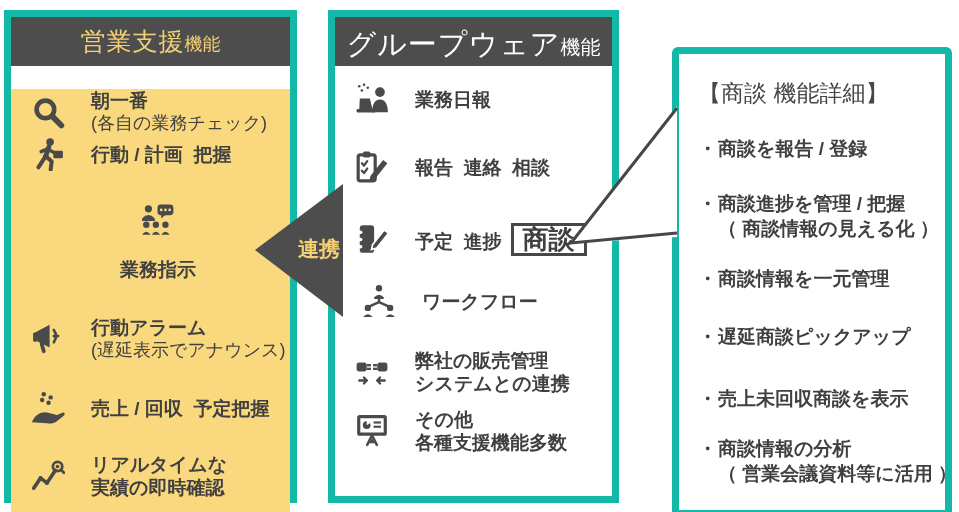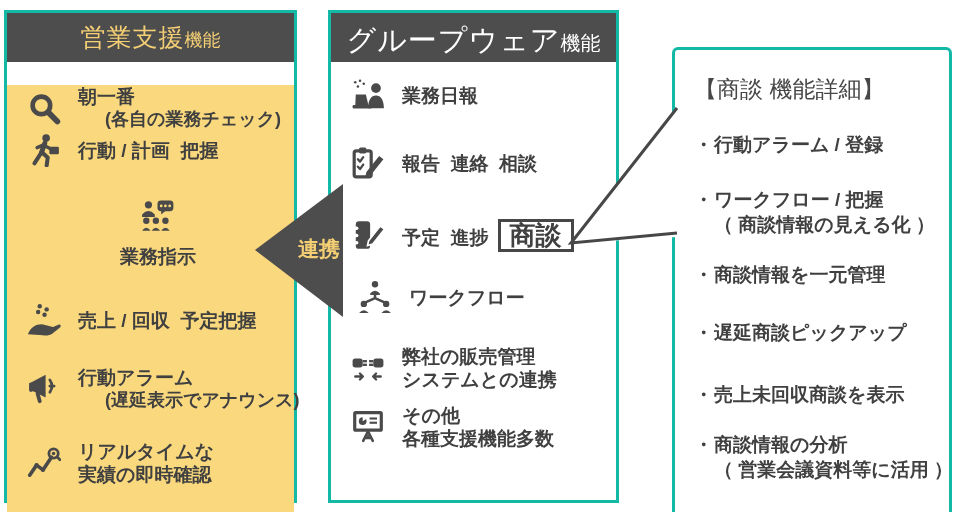--- a/index.html
+++ b/index.html
@@ -1,38 +1,38 @@
 <!DOCTYPE html>
 <html><head>
 <meta charset="utf-8">
 <style>
   html,body{margin:0;padding:0;background:#ffffff;}
   .stage{
     position:relative;width:959px;height:512px;background:#ffffff;overflow:hidden;
     font-family:"Liberation Sans","DejaVu Sans",sans-serif;color:#404040;
   }
-  .panel{position:absolute;border:3px solid #14b8a6;background:#ffffff;box-sizing:border-box;}
+  .panel{position:absolute;border:7px solid #14b8a6;background:#ffffff;box-sizing:border-box;}
   .panel-left{left:4px;top:10px;width:293px;height:493px;}
   .panel-mid{left:328px;top:10px;width:291px;height:493px;}
   .panel-right{left:672px;top:47px;width:280px;height:470px;border-radius:6px;}
   .panel-header{
     height:49px;background:#4D4D4D;display:flex;align-items:baseline;justify-content:center;
     padding-top:8px;box-sizing:border-box;
   }
   .panel-left .panel-title{color:#F4CF74;font-size:25px;letter-spacing:1px;}
   .panel-left .panel-title-suffix{color:#F4CF74;font-size:18px;}
   .panel-mid .panel-title{color:#ffffff;font-size:29px;letter-spacing:1px;}
   .panel-mid .panel-title-suffix{color:#ffffff;font-size:20px;}
   .panel-body{position:relative;height:438px;}
   .panel-left .panel-body{background:#FAD97E;}
-  .item-row{display:flex;align-items:center;gap:12px;padding-left:15px;}
+  .item-row{display:flex;align-items:center;gap:21px;padding-left:15px;}
   .icon-box{width:44px;min-width:44px;height:34px;display:flex;align-items:center;justify-content:center;}
   .item-text{display:flex;flex-direction:column;}
   .item-line{font-size:19px;line-height:23px;font-weight:bold;white-space:pre;color:#404040;}
-  .item-line.light{font-weight:700;font-size:18px;margin-left:27px;}
+  .item-line.light{font-weight:400;font-size:18px;}
   
   .body-left .item-row:nth-child(1){margin-top:23px;}
   .body-left .item-row:nth-child(2){margin-top:2px;}
   .body-left .item-row:nth-child(3){margin-top:32px;flex-direction:column;}
   .body-left .item-row:nth-child(4){margin-top:35px;}
   .body-left .item-row:nth-child(5){margin-top:29px;}
   .body-left .item-row:nth-child(6){margin-top:28px;}
   .body-mid .item-row:nth-child(1){margin-top:16px;}
   .body-mid .item-row:nth-child(2){margin-top:34px;text-align:right;}
   .body-mid .item-row:nth-child(3){margin-top:38px;}
@@ -113,45 +113,45 @@
               <circle cx="23" cy="20.5" r="3"></circle>
               <path d="M19 29.8 q4 -5.5 8 0 z"></path>
             </svg>
           </div>
           <div class="item-text">
             <div class="item-line">業務指示</div>
           </div>
         </div>
         <div class="item-row">
           <div class="icon-box">
+            <svg viewBox="0 0 32 32" width="34" height="34">
+              <path d="M2.5 10.5 L17.5 2.5 L17.5 24 L2.5 16.5 Z" fill="#4A4A4A"></path>
+              <rect x="2" y="10" width="3.6" height="8.5" rx="1" fill="#4A4A4A"></rect>
+              <line x1="10" y1="20.5" x2="12" y2="27.5" stroke="#4A4A4A" stroke-width="3.6" stroke-linecap="round"></line>
+              <path d="M21.5 7.5 q4 5.5 0 11.5" fill="none" stroke="#4A4A4A" stroke-width="2.6" stroke-linecap="round"></path>
+              <line x1="21.5" y1="13.2" x2="25.5" y2="13.2" stroke="#4A4A4A" stroke-width="2.6" stroke-linecap="round"></line>
+            </svg>
+          </div>
+          <div class="item-text">
+            <div class="item-line">行動アラーム</div>
+            <div class="item-line light">(遅延表示でアナウンス)</div>
+          </div>
+        </div>
+        <div class="item-row">
+          <div class="icon-box">
             <svg viewBox="0 0 32 32" width="34" height="34" fill="#4A4A4A">
               <circle cx="12" cy="3" r="2.1"></circle>
               <circle cx="18.5" cy="6" r="2.1"></circle>
               <circle cx="10.5" cy="8.5" r="2.1"></circle>
               <circle cx="16.5" cy="11" r="2.1"></circle>
               <path d="M0.8 29.5 C4 21.5 11 18.8 17 20.6 L23.5 22.4 C25.8 23.1 25.3 26.1 23 25.9 L17.5 25.5 L24 22.9 L29.5 20.4 C31.6 19.5 32.6 21.9 30.8 23.4 L24 28.7 C21.5 30.5 18 31.1 15 30.4 Z"></path>
             </svg>
           </div>
           <div class="item-text">
             <div class="item-line">売上 / 回収  予定把握</div>
-          </div>
-        </div>
-        <div class="item-row">
-          <div class="icon-box">
-            <svg viewBox="0 0 32 32" width="34" height="34">
-              <path d="M2.5 10.5 L17.5 2.5 L17.5 24 L2.5 16.5 Z" fill="#4A4A4A"></path>
-              <rect x="2" y="10" width="3.6" height="8.5" rx="1" fill="#4A4A4A"></rect>
-              <line x1="10" y1="20.5" x2="12" y2="27.5" stroke="#4A4A4A" stroke-width="3.6" stroke-linecap="round"></line>
-              <path d="M21.5 7.5 q4 5.5 0 11.5" fill="none" stroke="#4A4A4A" stroke-width="2.6" stroke-linecap="round"></path>
-              <line x1="21.5" y1="13.2" x2="25.5" y2="13.2" stroke="#4A4A4A" stroke-width="2.6" stroke-linecap="round"></line>
-            </svg>
-          </div>
-          <div class="item-text">
-            <div class="item-line">行動アラーム</div>
-            <div class="item-line light">(遅延表示でアナウンス)</div>
           </div>
         </div>
         <div class="item-row">
           <div class="icon-box">
             <svg viewBox="0 0 32 32" width="34" height="34">
               <polyline points="2.5,27.5 9,18 15,22.5 23,10.5" fill="none" stroke="#4A4A4A" stroke-width="3.4" stroke-linecap="round" stroke-linejoin="round"></polyline>
               <circle cx="9" cy="18" r="2" fill="#4A4A4A"></circle>
               <circle cx="15" cy="22.5" r="2" fill="#4A4A4A"></circle>
               <circle cx="25" cy="7" r="4.4" fill="none" stroke="#4A4A4A" stroke-width="2.6"></circle>
               <circle cx="25" cy="7" r="1.7" fill="#4A4A4A"></circle>
@@ -270,27 +270,27 @@
       </div>
   </div>
 
   <div class="panel panel-right">
     <div class="detail-inner">
       <div class="detail-title">【商談 機能詳細】</div>
       <div class="detail-list" id="detail-list">
           <div class="bullet">
             <span class="bullet-marker">・</span>
             <div class="bullet-text">
-              <div class="item-line">行動アラーム / 登録</div>
-            </div>
-          </div>
-          <div class="bullet">
-            <span class="bullet-marker">・</span>
-            <div class="bullet-text">
-              <div class="item-line">ワークフロー / 把握</div>
+              <div class="item-line">商談を報告 / 登録</div>
+            </div>
+          </div>
+          <div class="bullet">
+            <span class="bullet-marker">・</span>
+            <div class="bullet-text">
+              <div class="item-line">商談進捗を管理 / 把握</div>
               <div class="item-line">（ 商談情報の見える化 ）</div>
             </div>
           </div>
           <div class="bullet">
             <span class="bullet-marker">・</span>
             <div class="bullet-text">
               <div class="item-line">商談情報を一元管理</div>
             </div>
           </div>
           <div class="bullet">

